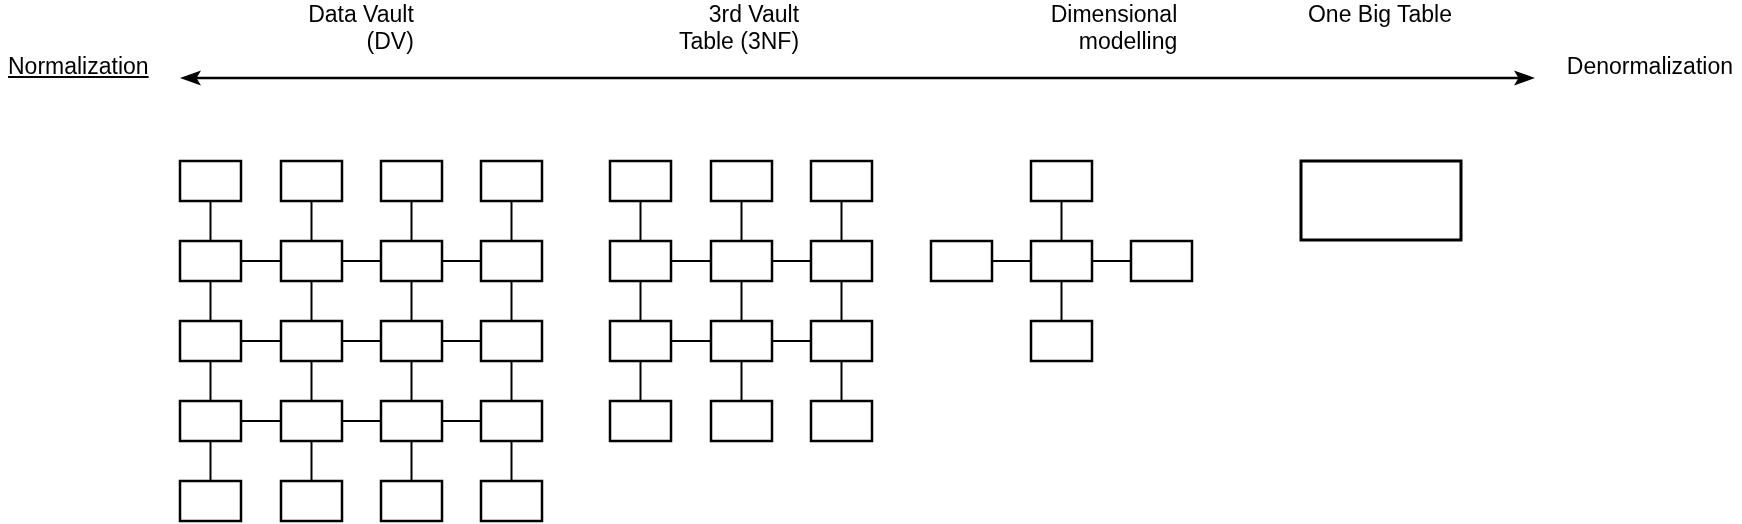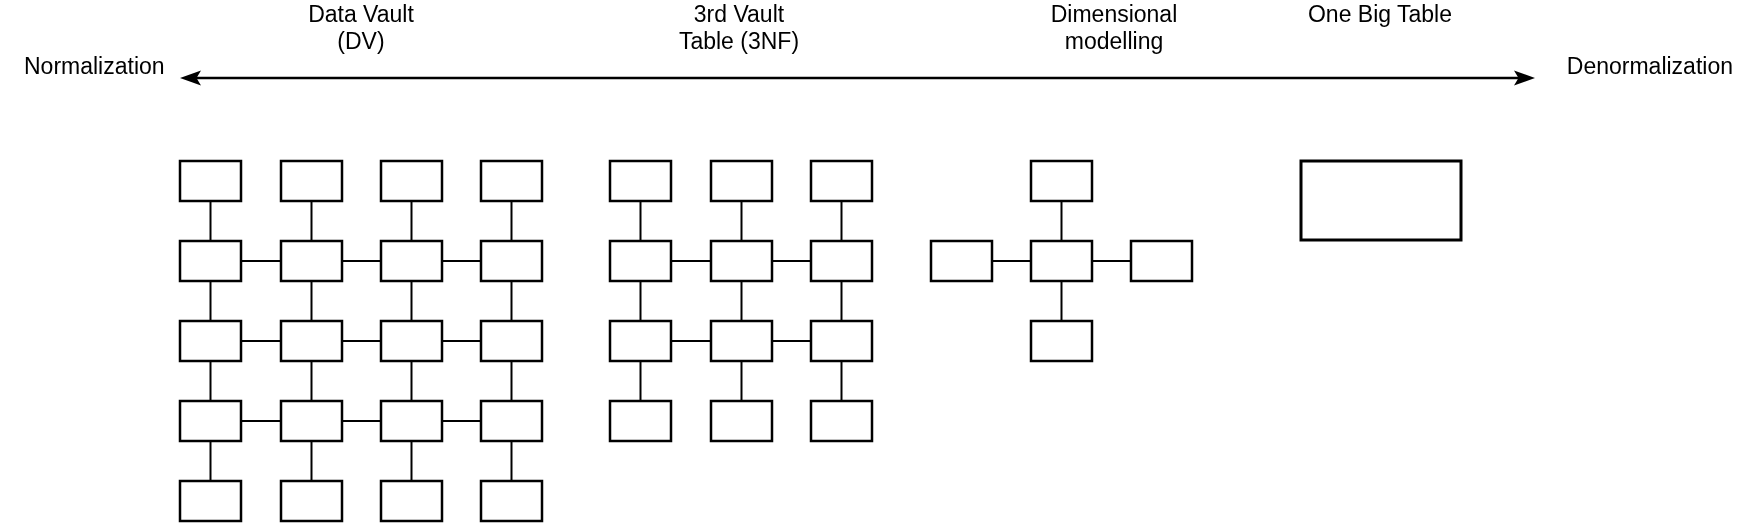--- a/index.html
+++ b/index.html
@@ -18,33 +18,33 @@
   }
   .canvas svg {
     position: absolute;
     left: 0;
     top: 0;
   }
   .group-label {
     position: absolute;
     top: 1px;
     transform: translateX(-50%);
-    text-align: center;
+    text-align: right;
     font-size: 23px;
     line-height: 27px;
     white-space: nowrap;
   }
   .side-label {
     position: absolute;
     top: 53px;
     font-size: 23px;
     line-height: 27px;
     white-space: nowrap;
   }
-  .side-label.left  { left: 24px; }
+  .side-label.left  { left: 8px; text-decoration: underline; }
   .side-label.right { right: 9px; text-align: center; }
 </style>
 </head>
 <body>
 
 <div class="canvas">
   <svg id="diagram-svg" width="1742" height="524" viewBox="0 0 1742 524">
       <g>
         <line x1="196" y1="78" x2="1519" y2="78" stroke="#000000" stroke-width="2.5"></line>
         <polygon points="180,78 201,70.5 196.5,78 201,85.5" fill="#000000"></polygon>

